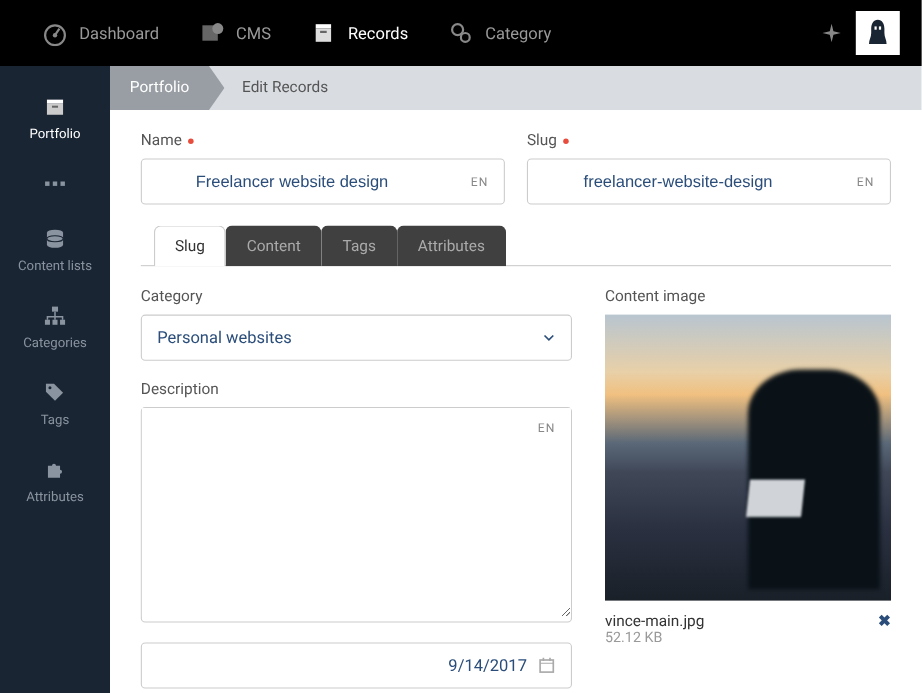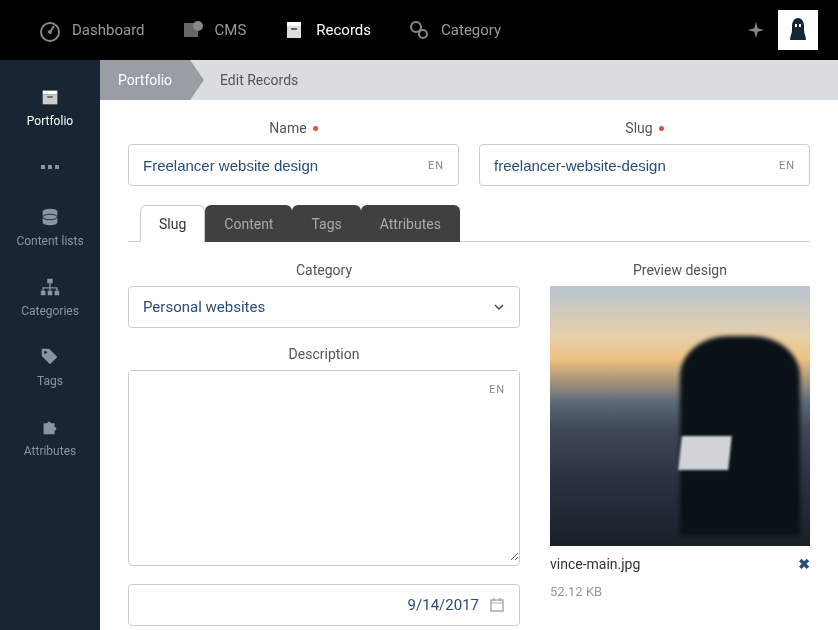--- a/index.html
+++ b/index.html
@@ -31,24 +31,24 @@
 .breadcrumb { background: #d9dde2; height: 40px; display: flex; align-items: center; font-size: 14px; }
 .crumb { padding: 0 18px; height: 100%; display: flex; align-items: center; position: relative; }
 .crumb.active { background: #999ea5; color: #fff; }
 .crumb.active::after { content: ""; position: absolute; right: -14px; top: 0; border-top: 20px solid transparent; border-bottom: 20px solid transparent; border-left: 14px solid #999ea5; }
 .crumb.second { color: #555; padding-left: 30px; }
 
 
 .content { padding: 20px 28px; overflow-y: auto; flex: 1; }
 .row { display: flex; gap: 20px; }
 .field { flex: 1; margin-bottom: 18px; }
-.field-label { font-size: 14px; color: #555; margin-bottom: 8px; display: flex; align-items: center; gap: 6px; justify-content: center; }
+.field-label { font-size: 14px; color: #555; margin-bottom: 8px; display: flex; align-items: center; gap: 6px; }
 .req-dot { width: 5px; height: 5px; background: #e74c3c; border-radius: 50%; display: inline-block; }
 .input-wrap { position: relative; border: 1px solid #ccc; border-radius: 4px; height: 42px; display: flex; align-items: center; padding: 0 14px; }
-.input-wrap input { border: none; outline: none; flex: 1; font-size: 15px; color: #2a4d7a; background: transparent; }
+.input-wrap input { border: none; outline: none; flex: 1; font-size: 15px; color: #2a4d7a; background: transparent; text-align: center; }
 .lang-badge { font-size: 11px; color: #888; letter-spacing: 1px; margin-left: 40px; }
 
 
 .tabs-wrap { border-bottom: 1px solid #ccc; display: flex; padding-left: 12px; margin-bottom: 20px; }
 .tab { padding: 10px 18px; border: 1px solid transparent; border-bottom: none; border-top-left-radius: 6px; border-top-right-radius: 6px; font-size: 14px; color: #aaa; cursor: pointer; position: relative; top: 1px; background: #404040; }
 .tab.active { border-color: #ccc; color: #333; background: #fff; }
 
 
 .cols { display: flex; gap: 30px; }
 .col-left { flex: 1; }
@@ -59,21 +59,21 @@
 .textarea-wrap textarea { border: none; outline: none; width: 100%; height: 190px; padding: 12px; font-size: 14px; resize: both; font-family: inherit; }
 .textarea-wrap .lang-badge { position: absolute; top: 12px; right: 14px; }
 .date-wrap { border: 1px solid #ccc; border-radius: 4px; height: 42px; display: flex; align-items: center; justify-content: flex-end; padding: 0 14px; gap: 10px; }
 .date-wrap .dval { color: #2a4d7a; font-size: 15px; }
 
 
 .preview-img { width: 260px; height: 260px; background: linear-gradient(to bottom, #b8c5d0 0%, #e8d0a8 20%, #f0c080 28%, #5a6878 45%, #404858 55%, #2a3040 75%, #1a2028 100%); position: relative; overflow: hidden; margin-bottom: 10px; }
 .silhouette { position: absolute; right: 10px; top: 50px; width: 120px; height: 200px; background: #0a1218; border-radius: 40% 40% 0 0 / 20% 20% 0 0; filter: blur(2px); }
 .laptop { position: absolute; right: 80px; top: 150px; width: 50px; height: 34px; background: #d0d4d8; filter: blur(1px); transform: skewX(-6deg); }
 .file-row { display: flex; justify-content: space-between; align-items: center; font-size: 14px; color: #333; }
-.file-size { font-size: 13px; color: #999; margin-top: 12px; }
+.file-size { font-size: 13px; color: #999; margin-top: 0; }
 .remove-x { color: #2a4d7a; cursor: pointer; font-weight: bold; }
 
 svg { display: block; }
 </style>
 </head>
 <body>
 
 <div class="topnav">
   <div class="topnav-item">
     <span class="icon">
@@ -267,21 +267,21 @@
                     <line x1="5" y1="1" x2="5" y2="4" stroke="#aaa" stroke-width="1.5"></line>
                     <line x1="11" y1="1" x2="11" y2="4" stroke="#aaa" stroke-width="1.5"></line>
                   </svg>
               </span>
             </div>
           </div>
         </div>
 
         <div class="col-right">
           <div class="field-label">
-              <span>Preview design</span>
+              <span>Content image</span>
             </div>
           <div class="preview-img">
             <div class="silhouette"></div>
             <div class="laptop"></div>
           </div>
           <div class="file-row">
             <span>vince-main.jpg</span>
             <span class="remove-x">✖</span>
           </div>
           <div class="file-size">52.12 KB</div>

